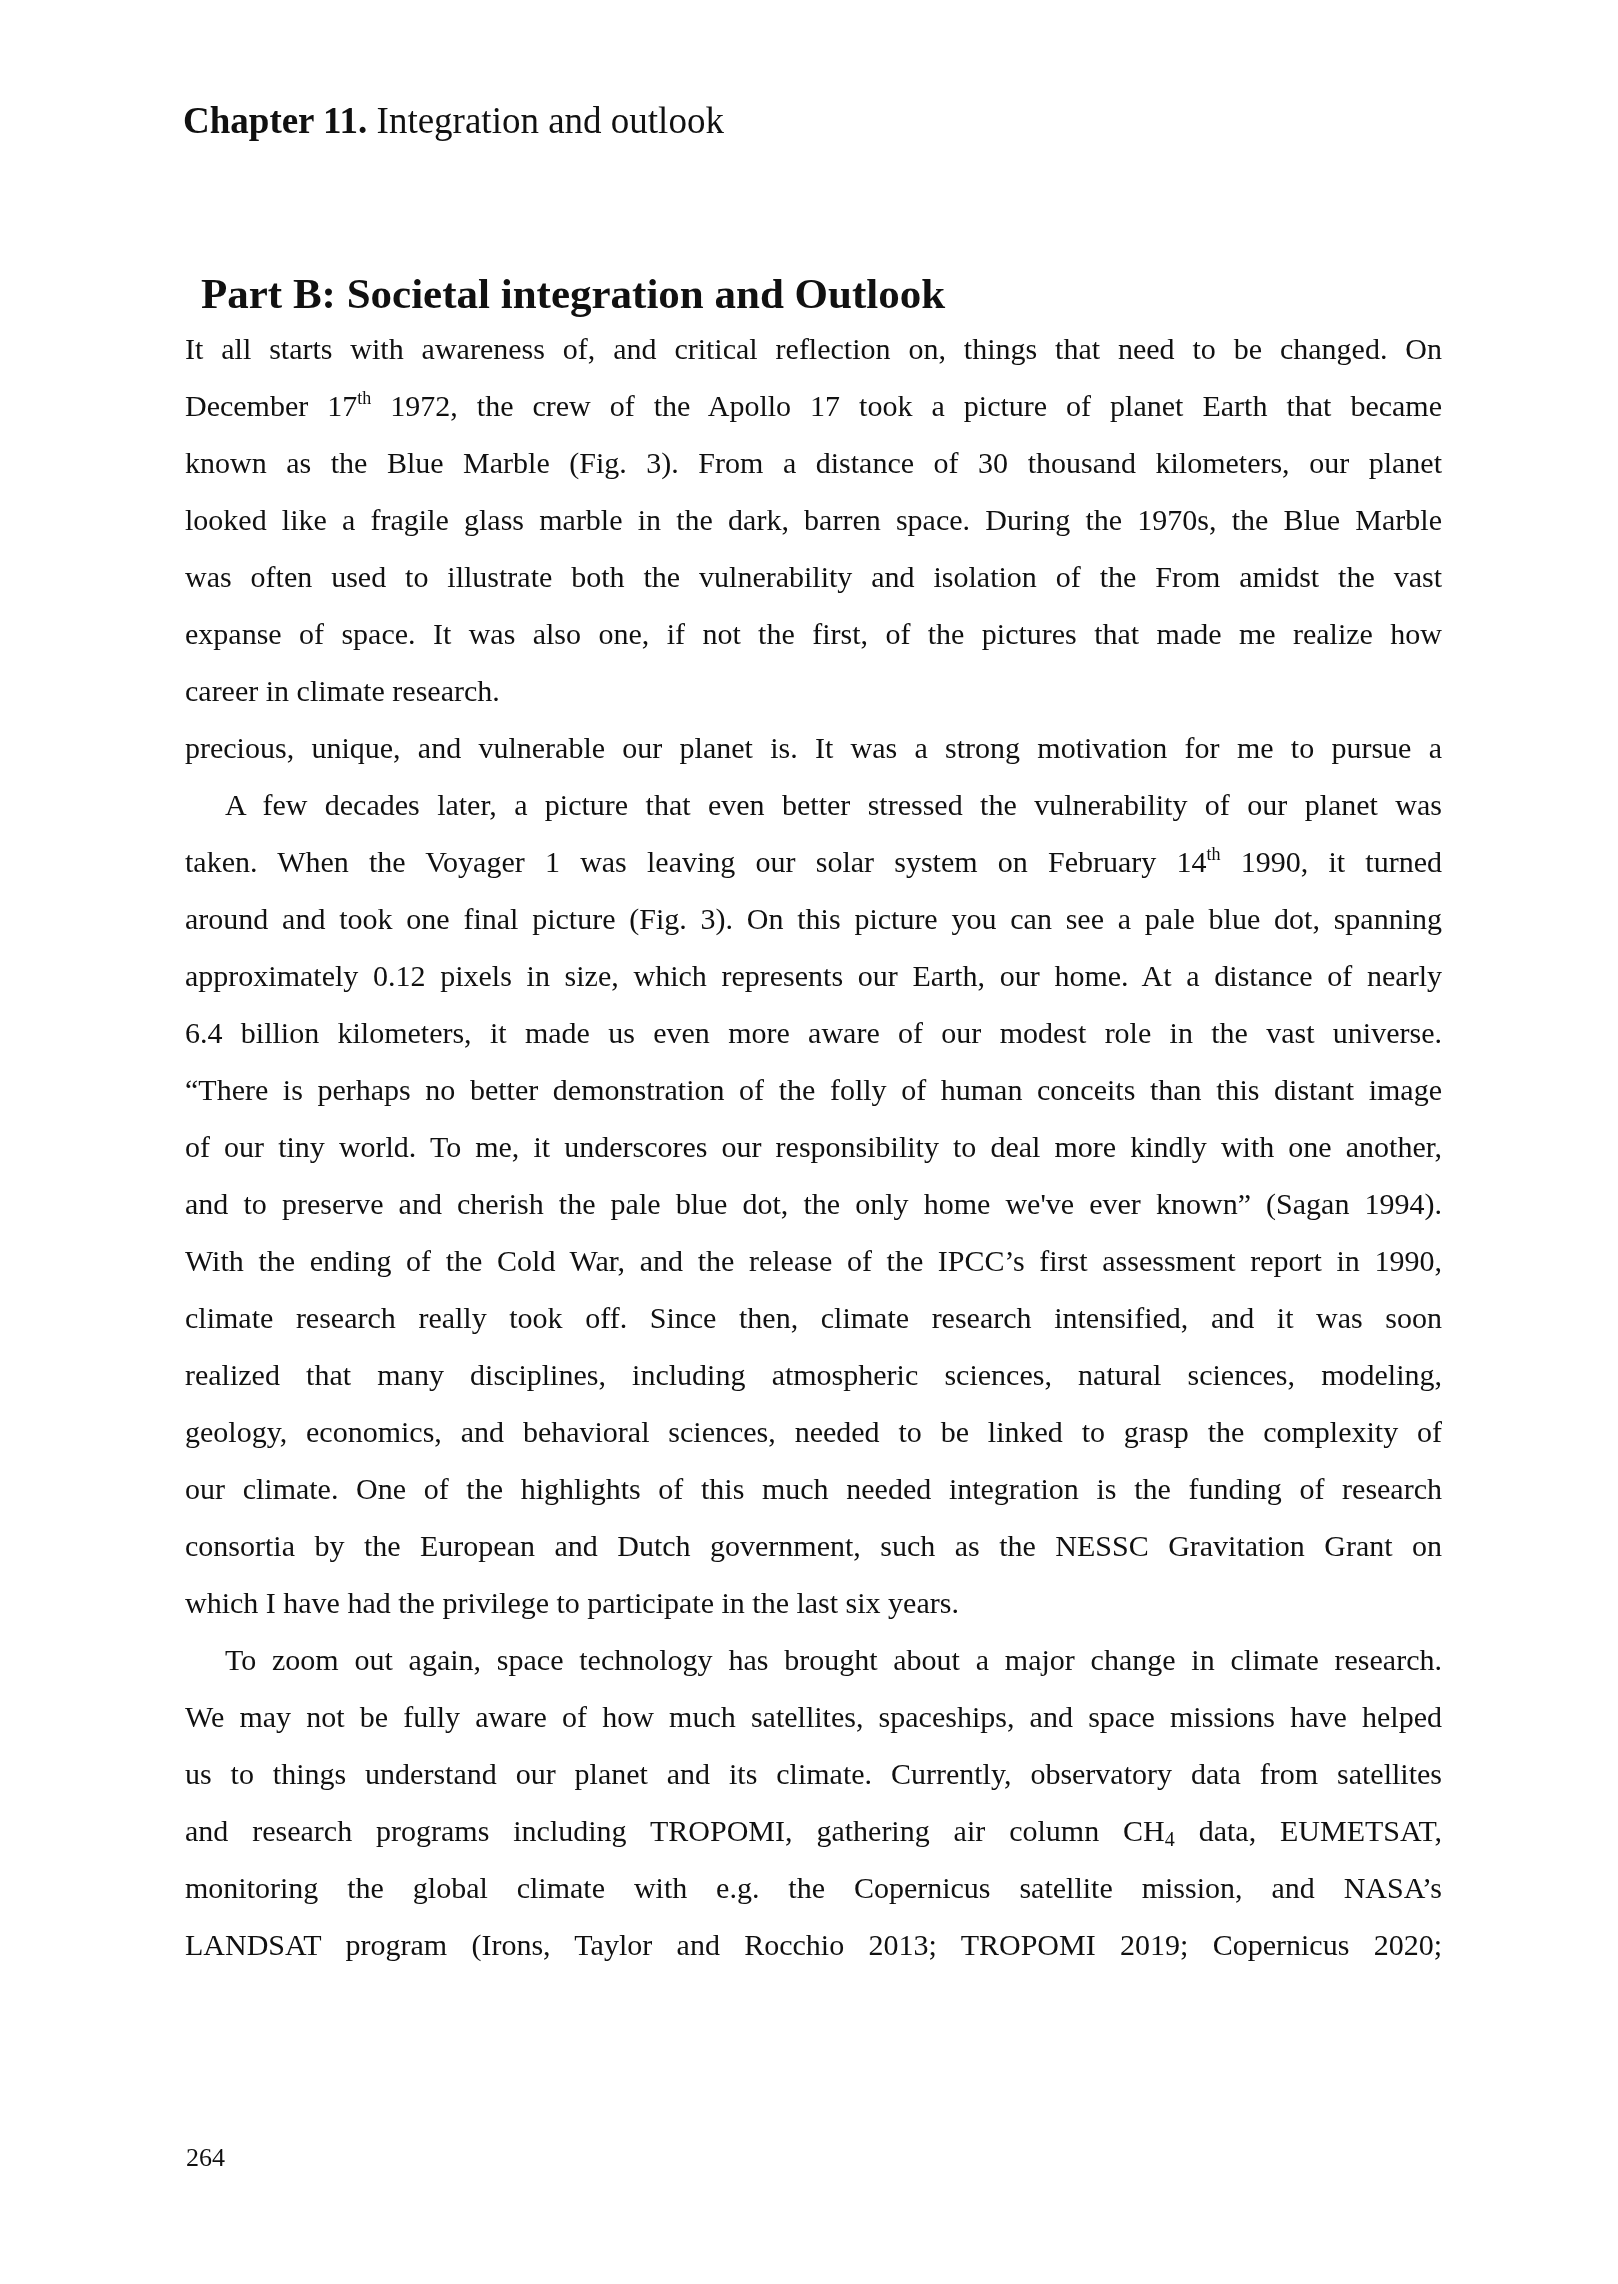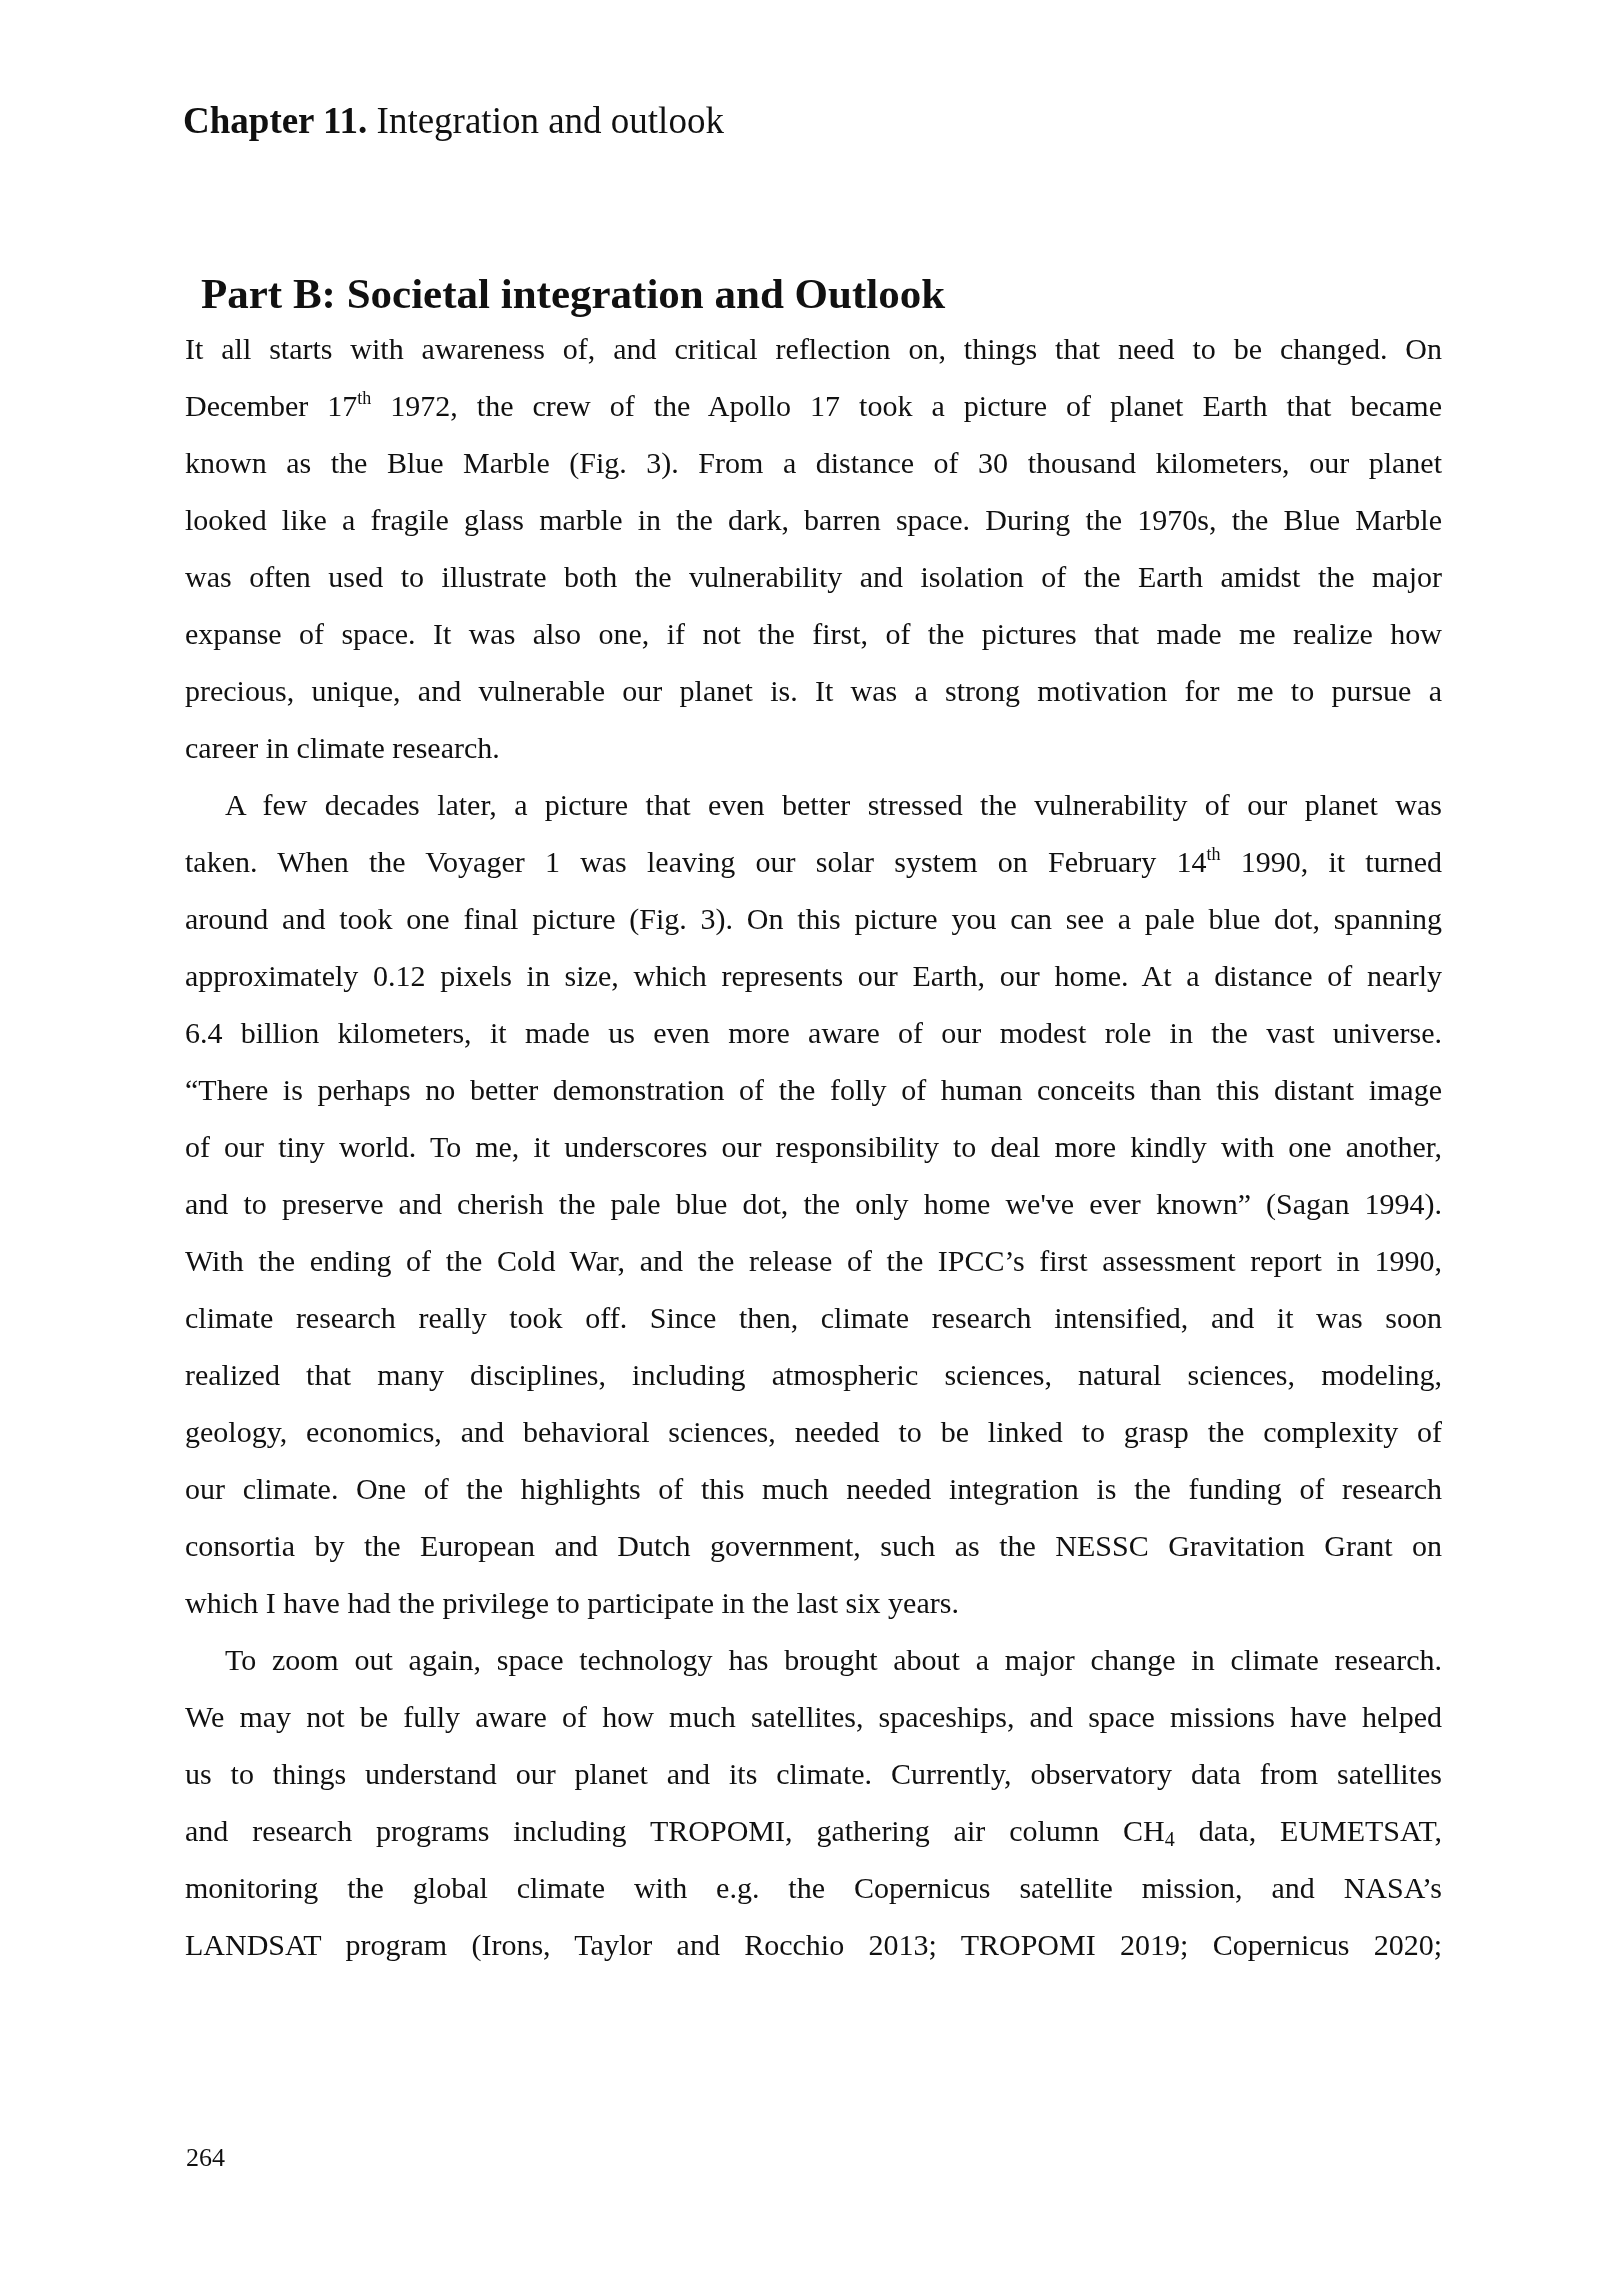--- a/index.html
+++ b/index.html
@@ -84,24 +84,24 @@
 
 <h1 class="section-title">Part B: Societal integration and Outlook</h1>
 
 <div class="body-text">
 
   <div>
     <div class="line">It all starts with awareness of, and critical reflection on, things that need to be changed. On</div>
     <div class="line"><span>December 17</span><sup>th</sup><span> 1972, the crew of the Apollo 17 took a picture of planet Earth that became</span></div>
     <div class="line">known as the Blue Marble (Fig. 3). From a distance of 30 thousand kilometers, our planet</div>
     <div class="line">looked like a fragile glass marble in the dark, barren space. During the 1970s, the Blue Marble</div>
-    <div class="line">was often used to illustrate both the vulnerability and isolation of the Earth amidst the major</div>
+    <div class="line">was often used to illustrate both the vulnerability and isolation of the From amidst the vast</div>
     <div class="line">expanse of space. It was also one, if not the first, of the pictures that made me realize how</div>
+    <div class="line last">career in climate research.</div>
     <div class="line">precious, unique, and vulnerable our planet is. It was a strong motivation for me to pursue a</div>
-    <div class="line last">career in climate research.</div>
   </div>
 
   <div>
     <div class="line indent">A few decades later, a picture that even better stressed the vulnerability of our planet was</div>
     <div class="line"><span>taken.  When the Voyager 1 was leaving our solar system on February 14</span><sup>th</sup><span> 1990, it turned</span></div>
     <div class="line">around and took one final picture (Fig. 3). On this picture you can see a pale blue dot, spanning</div>
     <div class="line">approximately 0.12 pixels in size, which represents our Earth, our home. At a distance of nearly</div>
     <div class="line">6.4 billion kilometers, it made us even more aware of our modest role in the vast universe.</div>
     <div class="line">“There is perhaps no better demonstration of the folly of human conceits than this distant image</div>
     <div class="line">of our tiny world. To me, it underscores our responsibility to deal more kindly with one another,</div>

